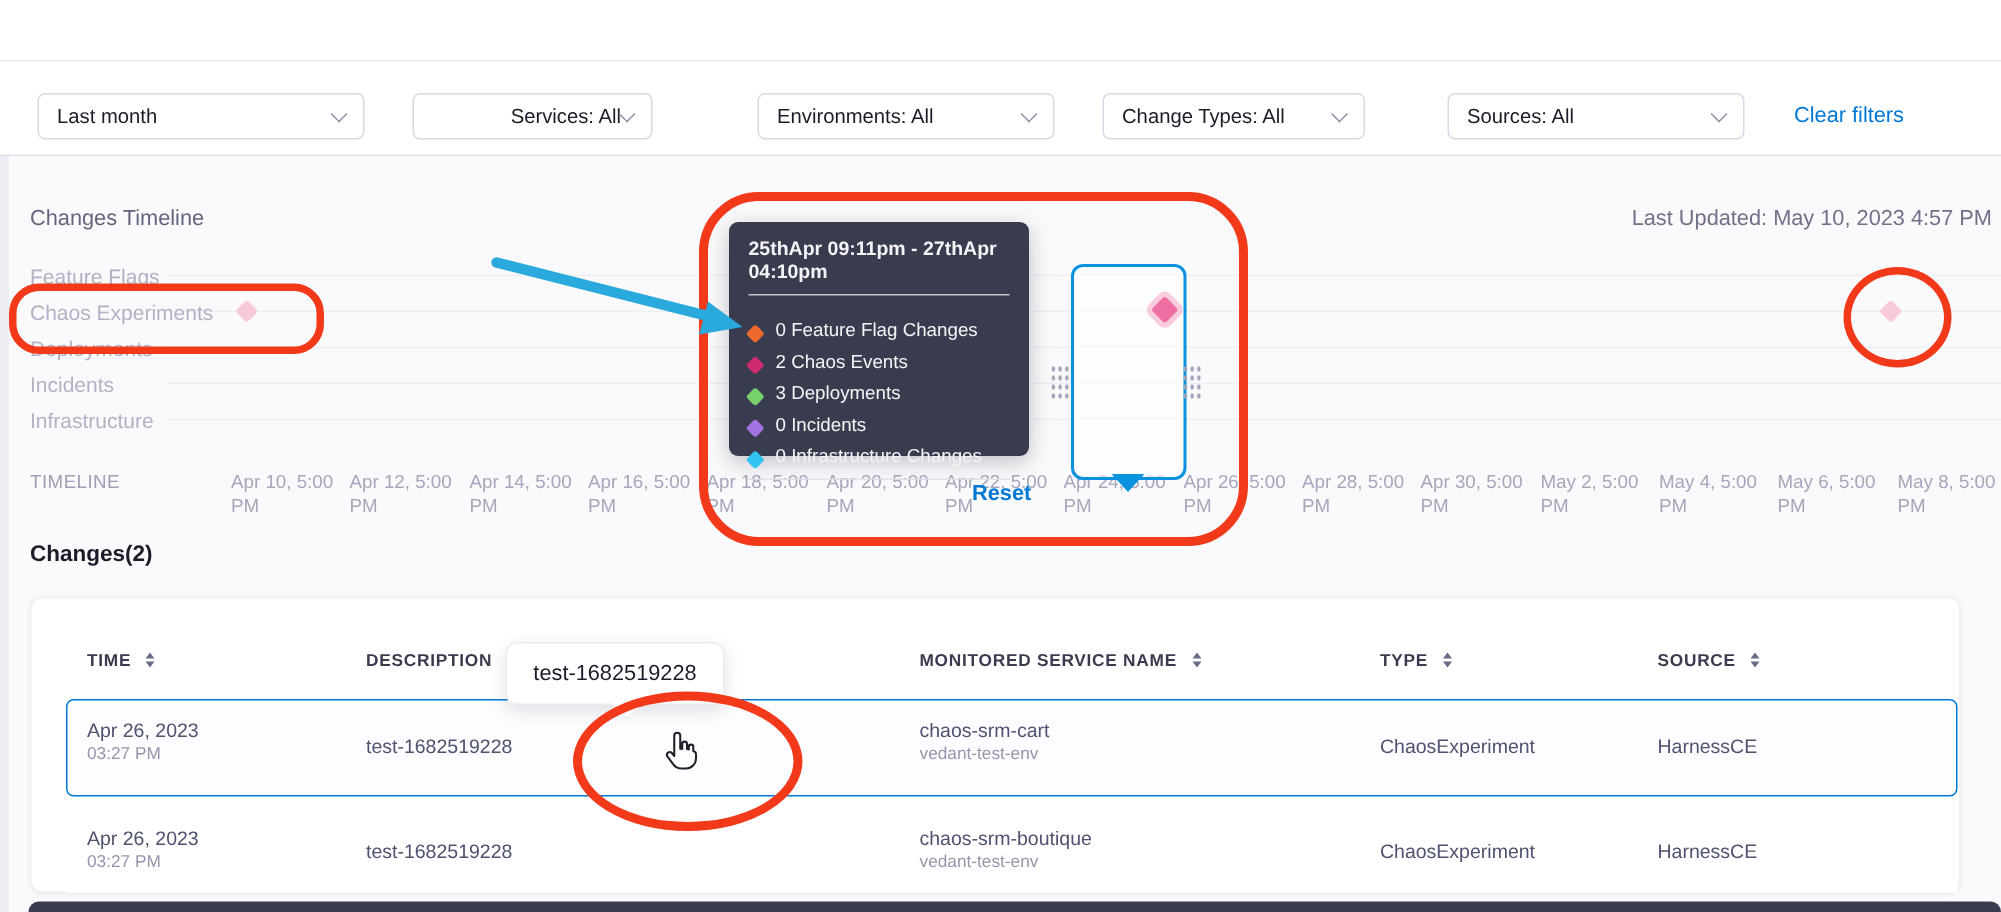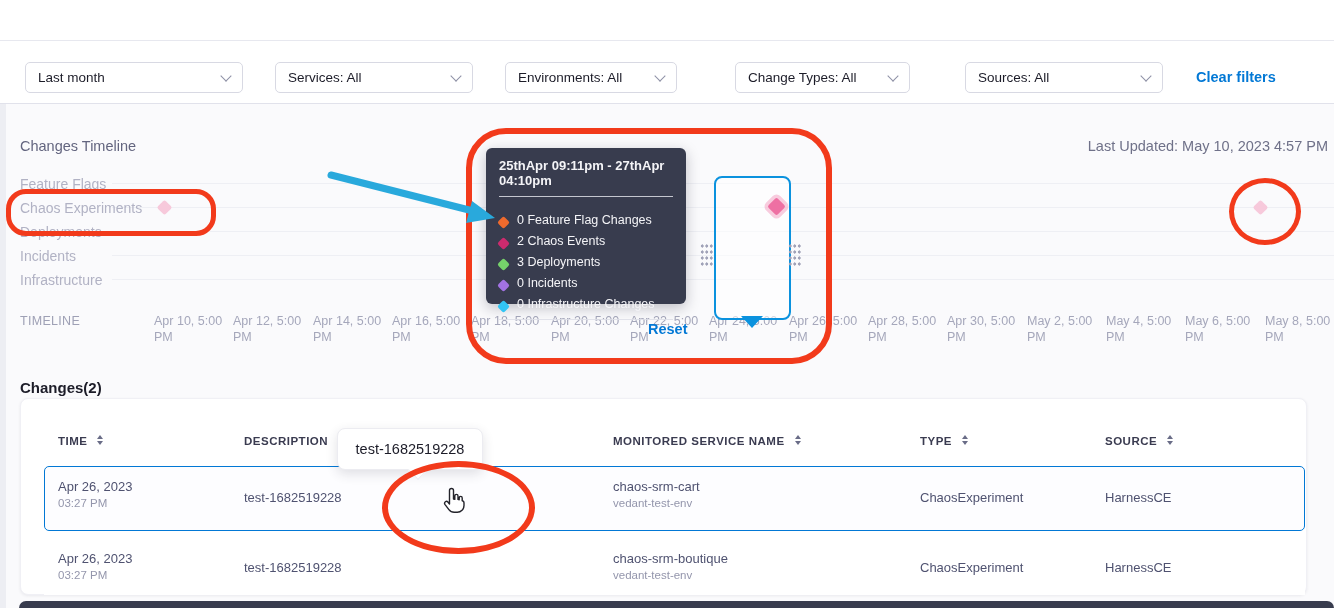--- a/index.html
+++ b/index.html
@@ -16,21 +16,21 @@
   .page-title{left:34px;top:8px;font-size:17px;font-weight:700;color:#1C1C28;}
 
   
   .filterbar{left:0;top:41px;width:1334px;height:62px;background:#fff;border-bottom:1px solid #E1E2EB;z-index:2;}
   .dropdown{
     top:62px;height:31px;background:#fff;border:1px solid #D8D9E3;border-radius:5px;
     display:flex;align-items:center;justify-content:space-between;padding:0 12px;box-sizing:border-box;
     font-size:13.5px;color:#1C1C28;z-index:3;cursor:pointer;
   }
   .chev{width:7px;height:7px;border-right:1.6px solid #8E90A6;border-bottom:1.6px solid #8E90A6;transform:rotate(45deg);margin-top:-4px;}
-  .clear-filters{left:1196px;top:69px;font-size:14.5px;font-weight:700;color:#0278D5;z-index:3;cursor:pointer;}
+  .clear-filters{left:1196px;top:69px;font-size:14.5px;font-weight:400;color:#0278D5;z-index:3;cursor:pointer;}
 
   
   .section-title{left:20px;top:138px;font-size:14.5px;color:#63657F;z-index:2;}
   .last-updated{right:6px;top:138px;font-size:14.5px;color:#6F7189;z-index:2;}
   .cat-label{left:20px;font-size:14px;color:#B1B2C4;z-index:2;}
   .row-line{left:112px;width:1222px;height:1px;background:#EEEFF4;z-index:1;}
   .timeline-label{left:20px;top:314px;font-size:12.5px;color:#9EA0B5;letter-spacing:.3px;z-index:2;}
   .tick{top:313px;width:72px;font-size:12.5px;line-height:16px;color:#A5A7BB;z-index:2;margin-left:14px;}
 
   .dm{transform:rotate(45deg);border-radius:2px;}
@@ -55,21 +55,21 @@
   .brush{left:714px;top:176px;width:73px;height:140px;border:2px solid #0B92DE;border-radius:8px;
          background:rgba(255,255,255,.55);z-index:5;cursor:move;}
   .brush-caret{left:741px;top:316px;width:0;height:0;border-left:11px solid transparent;
                border-right:11px solid transparent;border-top:12px solid #0B92DE;z-index:5;}
   .grip{width:13px;height:23px;z-index:5;cursor:ew-resize;
         background-image:radial-gradient(#A0A2B8 1.1px,transparent 1.4px);
         background-size:4.5px 6px;background-position:0 0;}
   .reset-link{left:648px;top:321px;font-size:14.5px;font-weight:700;color:#0278D5;z-index:6;cursor:pointer;}
 
   
-  .changes-heading{left:20px;top:361px;font-size:15px;font-weight:700;color:#1C1C28;z-index:2;margin-top:18px;}
+  .changes-heading{left:20px;top:361px;font-size:15px;font-weight:700;color:#1C1C28;z-index:2;}
   .table-card{left:20px;top:398px;width:1287px;height:197px;background:#fff;border:1px solid #F0F0F5;
               border-radius:8px;box-shadow:0 1px 3px rgba(40,41,61,.08);box-sizing:border-box;z-index:2;}
   .th{top:435px;display:flex;align-items:flex-start;font-size:11.5px;font-weight:700;color:#3A3B50;
       letter-spacing:.5px;z-index:3;cursor:pointer;}
   .sort-icon{display:inline-flex;flex-direction:column;margin-left:10px;row-gap:2px;}
   .sort-icon .up{width:0;height:0;border-left:3.5px solid transparent;border-right:3.5px solid transparent;border-bottom:4.5px solid #696C87;}
   .sort-icon .dn{width:0;height:0;border-left:3.5px solid transparent;border-right:3.5px solid transparent;border-top:4.5px solid #696C87;}
 
   .row-selected{left:44px;top:466px;width:1261px;height:65px;border:1.5px solid #0278D5;border-radius:5px;
                 background:#FDFDFF;box-sizing:border-box;z-index:3;cursor:pointer;}
@@ -101,25 +101,25 @@
 <div class="abs left-strip"></div>
 
 <div class="abs header"></div>
 <div class="abs page-title">Changes</div>
 
 <div class="abs filterbar"></div>
 <div class="abs dropdown" style="left:25px;width:218px;">
   <span>Last month</span>
   <span class="chev"></span>
 </div>
-<div class="abs dropdown" style="left:275px;width:198px;">
+<div class="abs dropdown" style="left:275px;width:160px;justify-content:flex-end;">
   <span>Services: All</span>
   <span class="chev"></span>
 </div>
-<div class="abs dropdown" style="left:505px;width:172px;">
+<div class="abs dropdown" style="left:505px;width:198px;">
   <span>Environments: All</span>
   <span class="chev"></span>
 </div>
 <div class="abs dropdown" style="left:735px;width:175px;">
   <span>Change Types: All</span>
   <span class="chev"></span>
 </div>
 <div class="abs dropdown" style="left:965px;width:198px;">
   <span>Sources: All</span>
   <span class="chev"></span>

